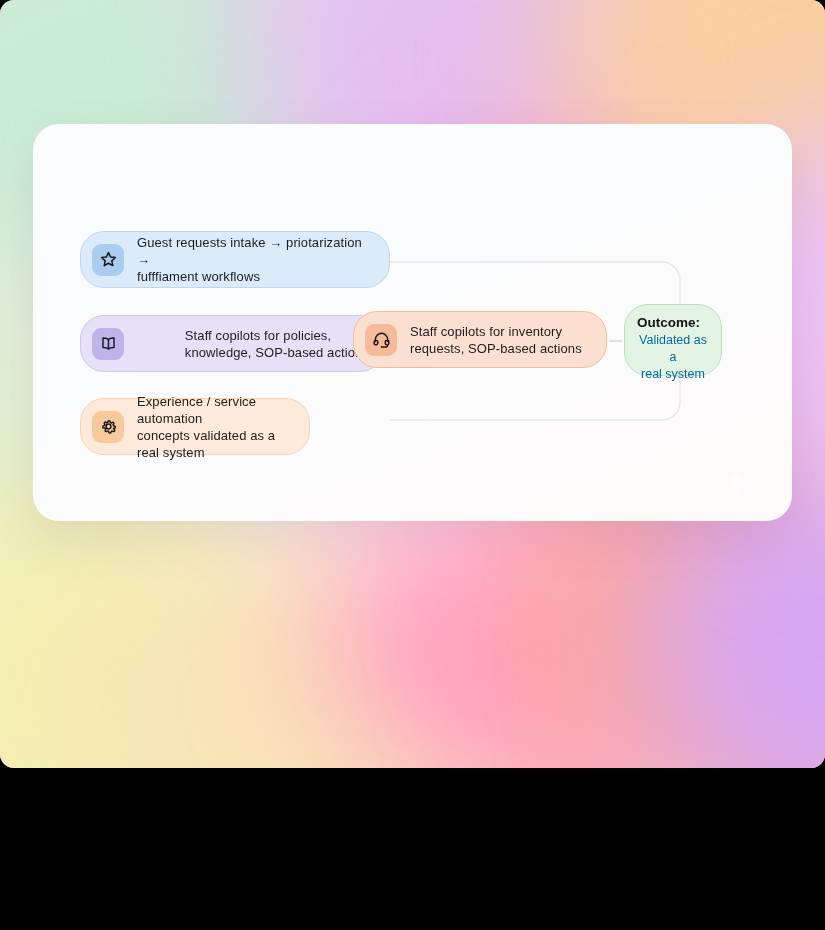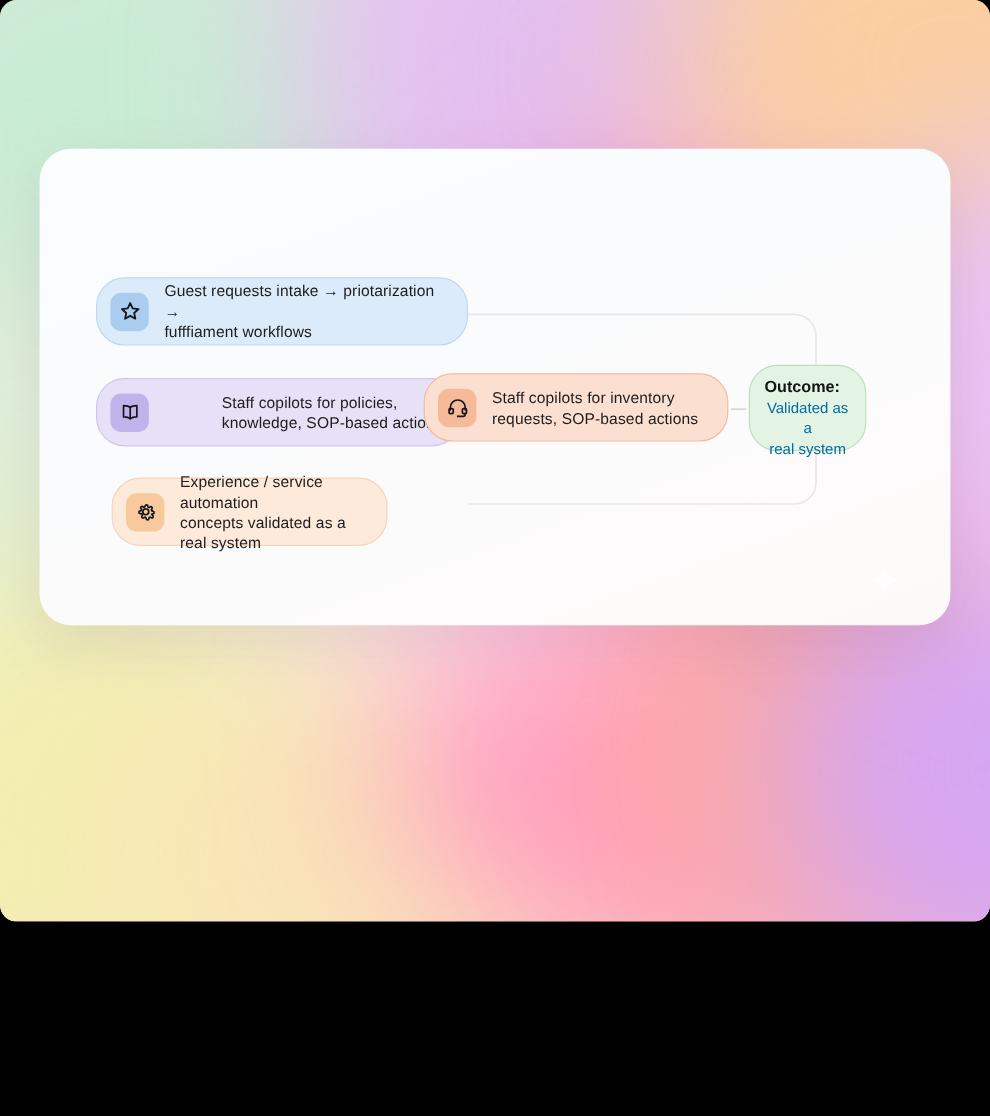--- a/index.html
+++ b/index.html
@@ -97,21 +97,21 @@
   .card-b .ico { background: #bfb3ec; }
 
   .card-c {
     left: 353px; top: 311px; width: 254px; height: 57px;
     background: #fbe0d2; border-color: #f4bb9c;
   }
   .card-c .ico { background: #f6ba9a; }
 
   .card-d {
     left: 80px; top: 398px; width: 230px; height: 57px;
-    background: #fdeadb; border-color: #f8d3b6; margin-left: 13px;
+    background: #fdeadb; border-color: #f8d3b6;
   }
   .card-d .ico { background: #f9c99e; }
 
   .card-outcome {
     left: 624px; top: 304px; width: 98px; height: 72px;
     background: #e4f4e4; border-color: #bbe0bb;
     padding: 9px 12px;
     display: block;
   }
   .card-outcome .title {

